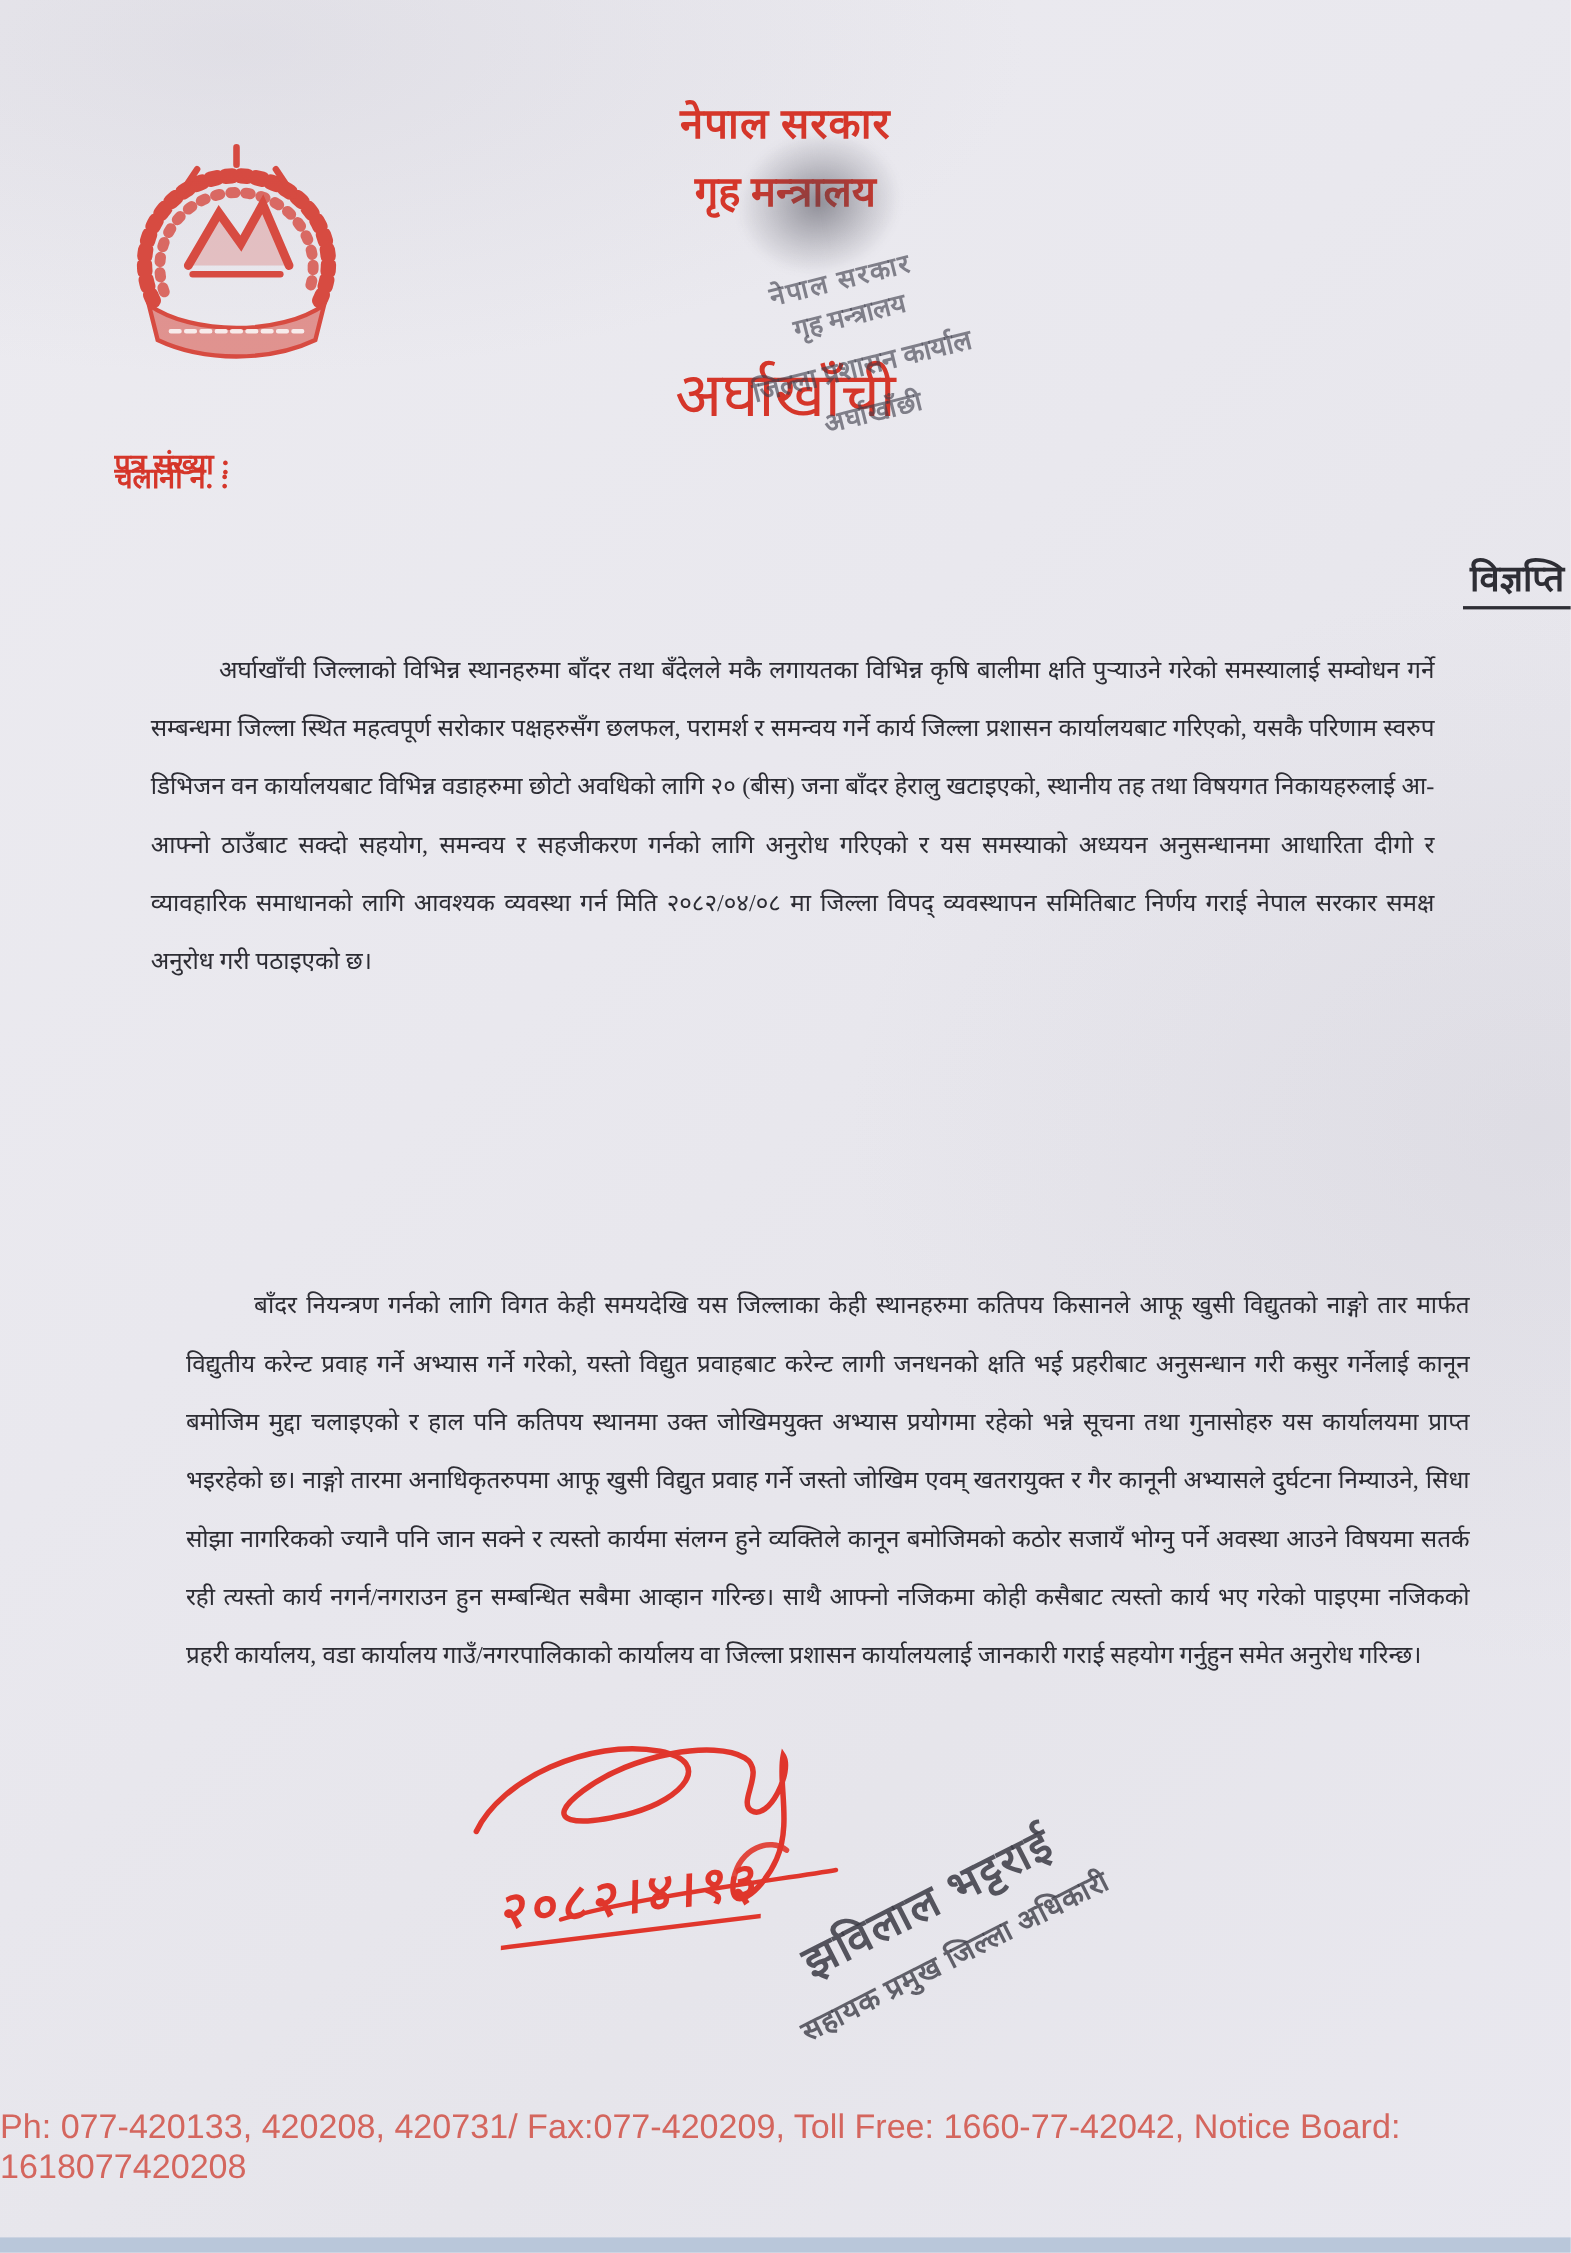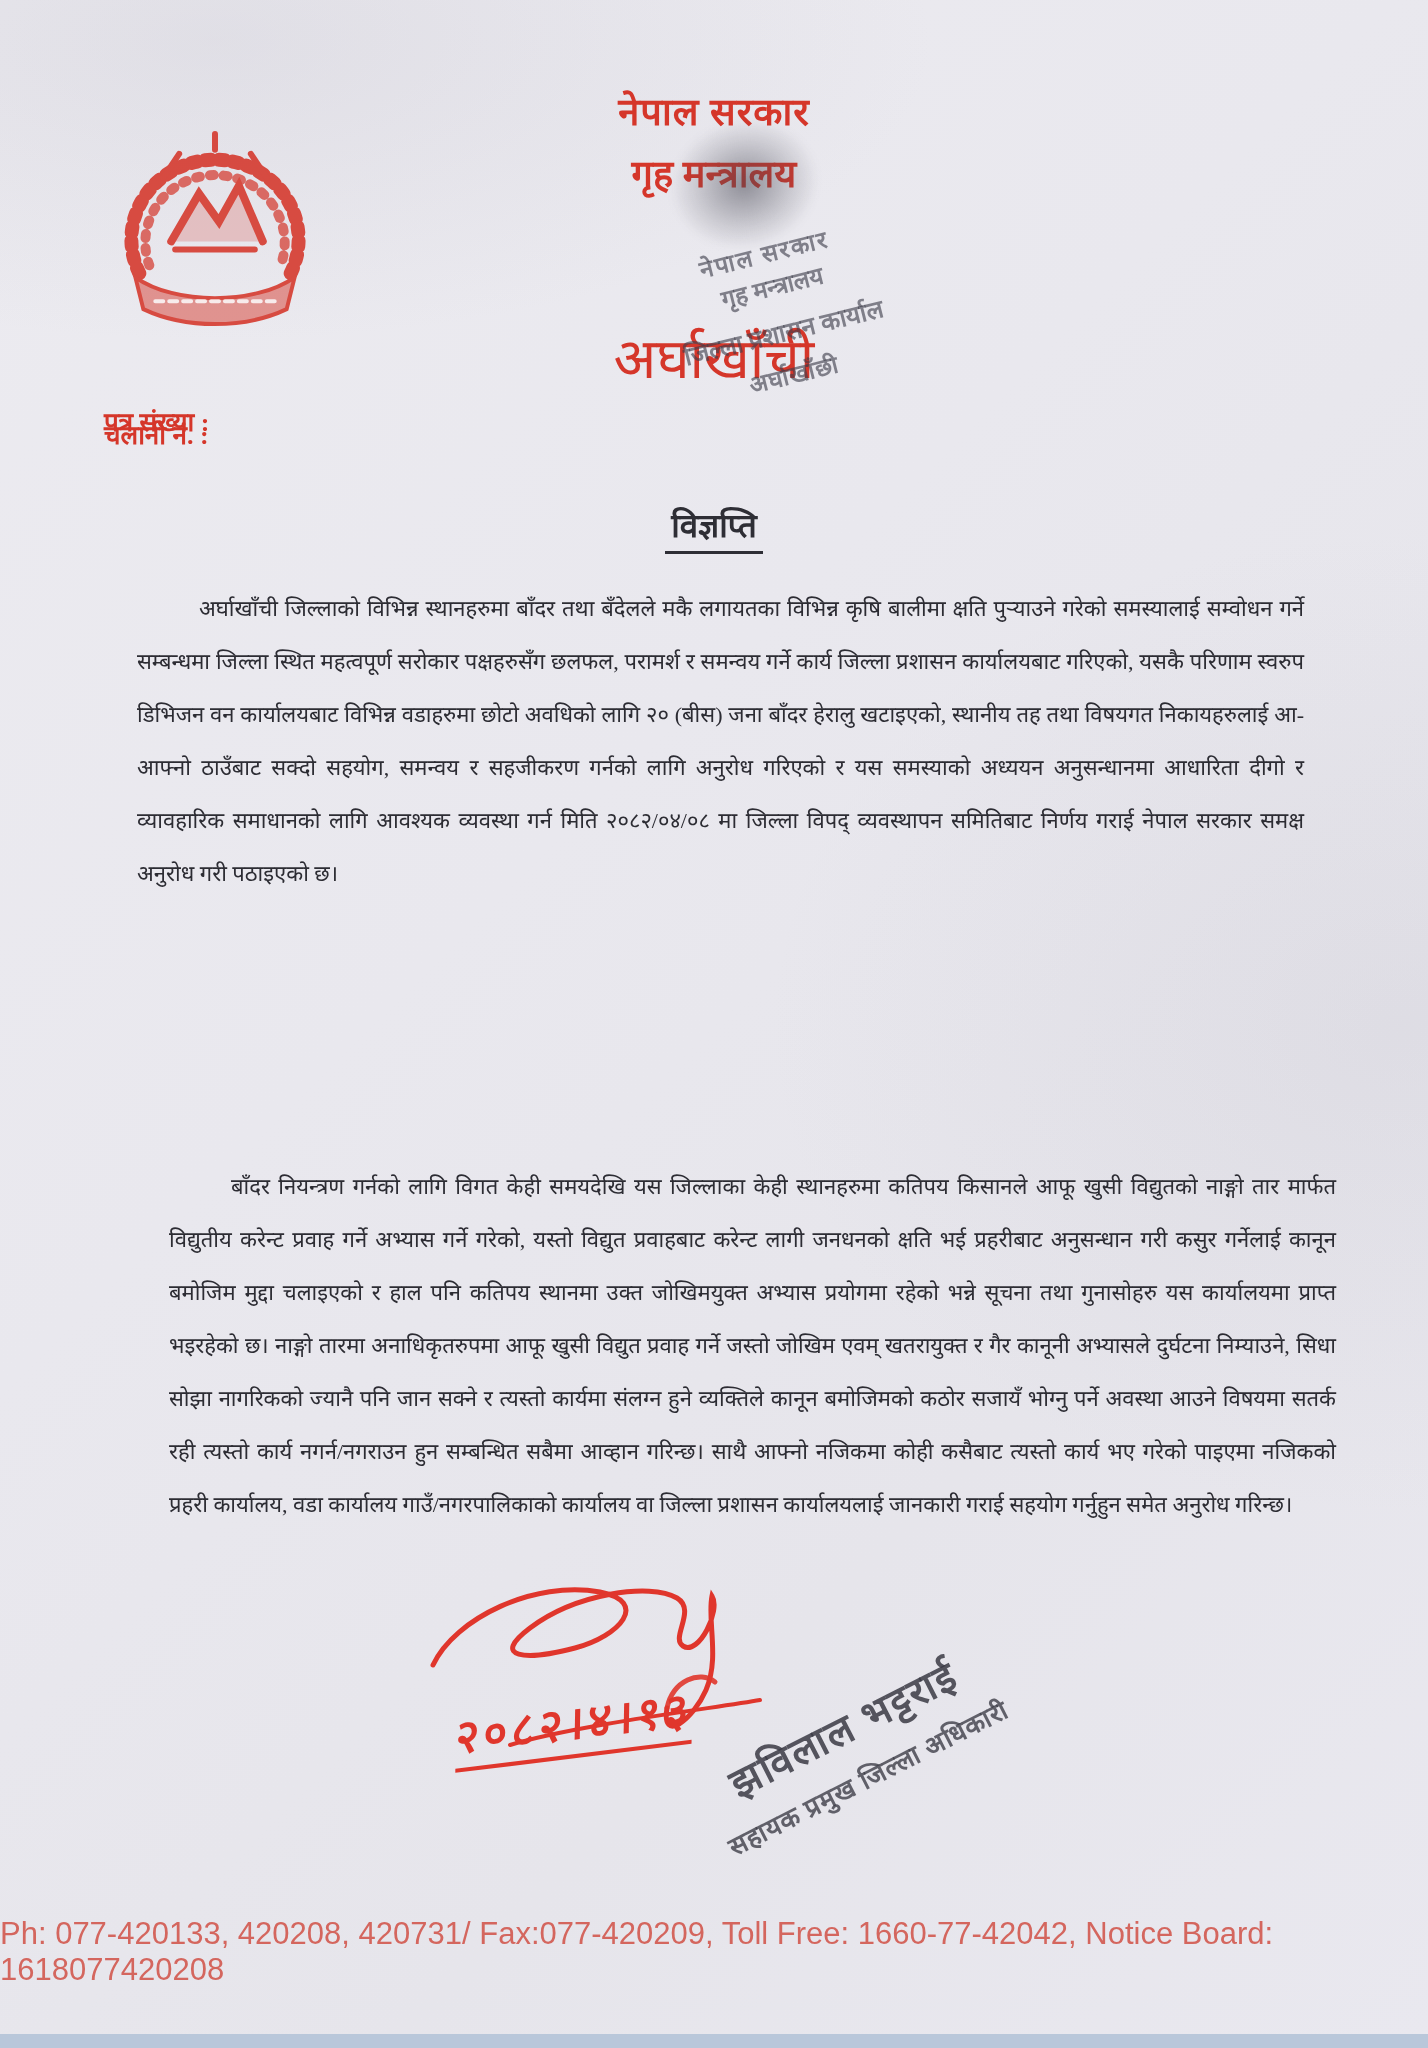--- a/index.html
+++ b/index.html
@@ -35,21 +35,21 @@
     font-weight:bold;pointer-events:none;}
   .head-stamp .blob{position:absolute;left:78px;top:8px;width:150px;height:130px;border-radius:50%;
     background:radial-gradient(closest-side,rgba(70,70,82,.55),rgba(70,70,82,.18) 65%,transparent);
     filter:blur(3px);}
   .head-stamp .s1{position:absolute;top:128px;width:100%;font-size:24px;letter-spacing:2px;}
   .head-stamp .s2{position:absolute;top:162px;width:100%;font-size:24px;}
   .head-stamp .s3{position:absolute;top:208px;width:100%;font-size:25px;}
   .head-stamp .s4{position:absolute;top:252px;width:100%;font-size:24px;letter-spacing:1px;}
 
   
-  .notice-title{position:absolute;left:0;top:502px;width:100%;text-align:center;}
+  .notice-title{position:absolute;left:0;top:502px;width:100%;text-align:right;}
   .notice-title span{display:inline-block;color:#2e2e35;font-size:33px;font-weight:bold;
     border-bottom:3px solid #2e2e35;padding:0 6px 4px;}
   .para{position:absolute;left:137px;width:1167px;color:#2c2c33;
     font-size:22px;line-height:53px;text-align:justify;text-indent:62px;
     text-justify:inter-word;}
   .para1{top:582px;}
   .para2{top:1160px;margin-left:32px;}
 
   
   .sig-svg{position:absolute;left:415px;top:1540px;width:430px;height:250px;}

